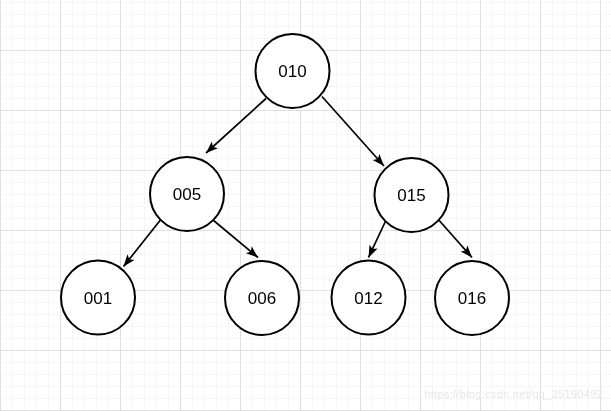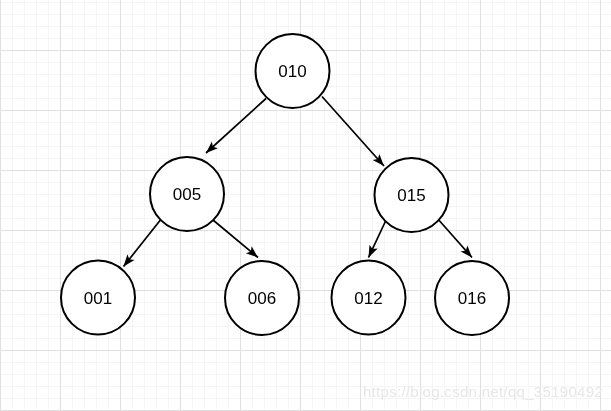--- a/index.html
+++ b/index.html
@@ -44,21 +44,21 @@
   }
   .edge-line {
     stroke: #000000;
     stroke-width: 1.7;
     fill: none;
   }
   .watermark {
     position: absolute;
     right: 8px;
     bottom: 11px;
-    font-size: 15px;
+    font-size: 11px;
     color: #e7e7e7;
     letter-spacing: 0.3px;
     white-space: nowrap;
     user-select: none;
   }
 </style>
 </head>
 <body>
 
 <div class="canvas">

